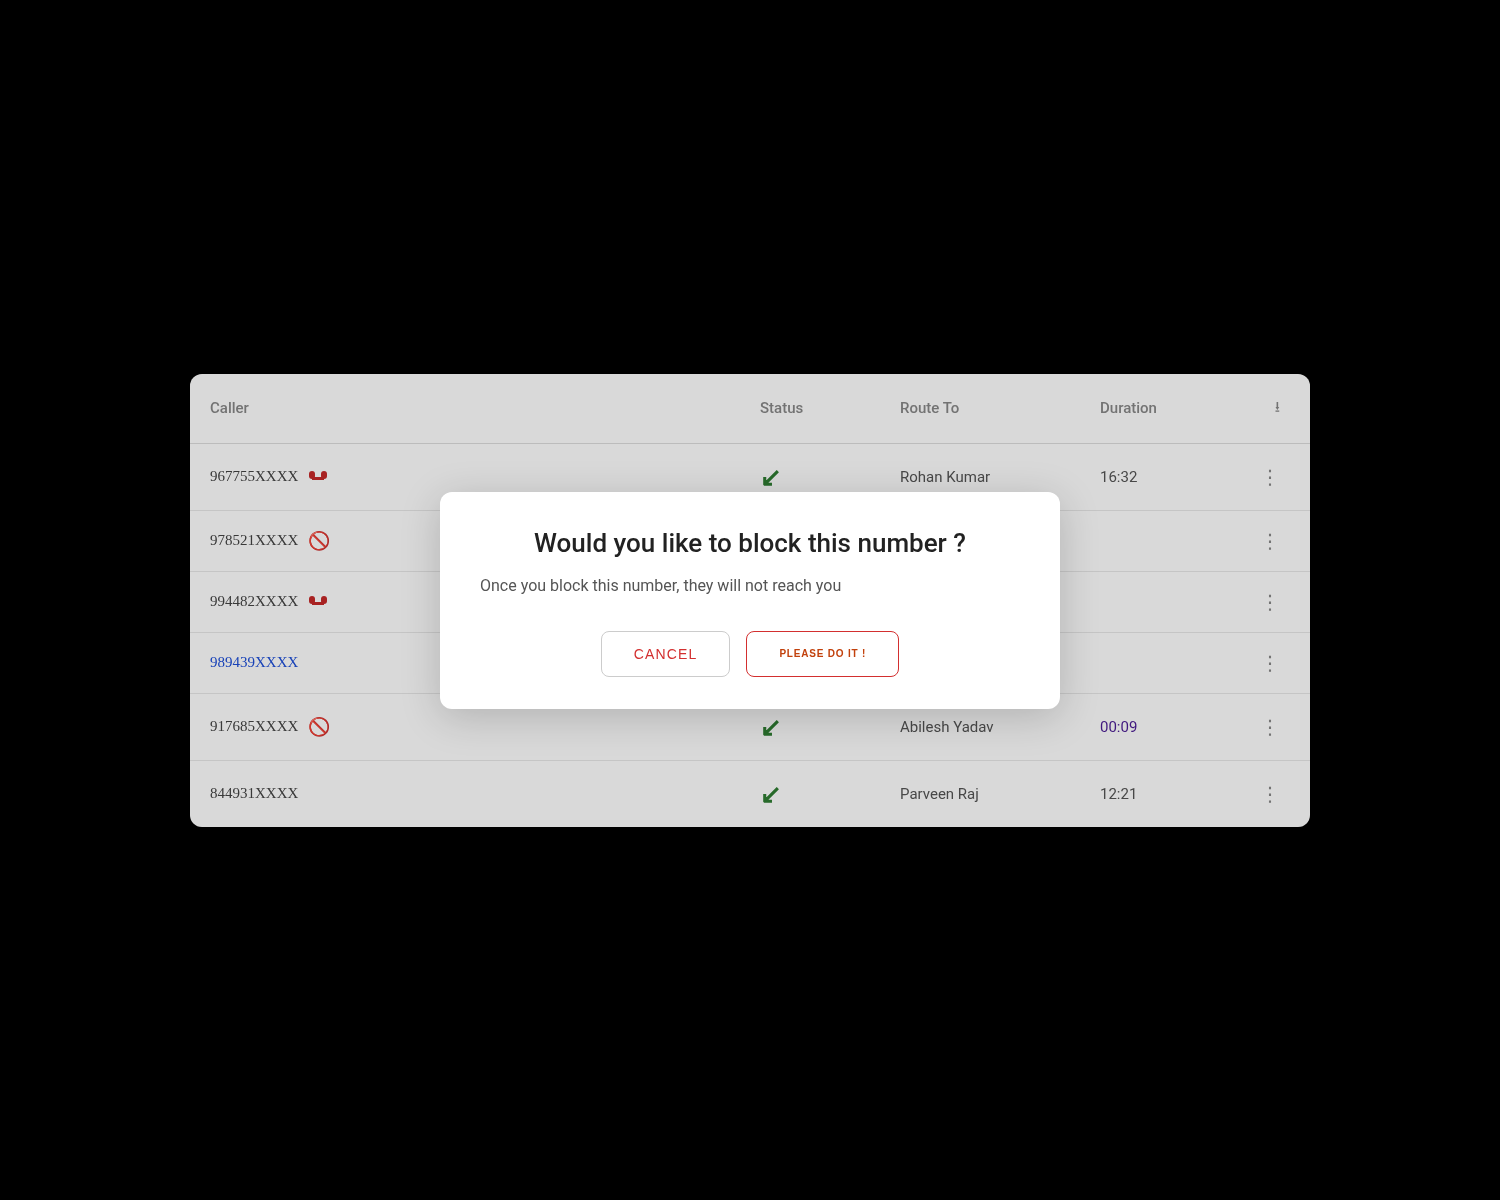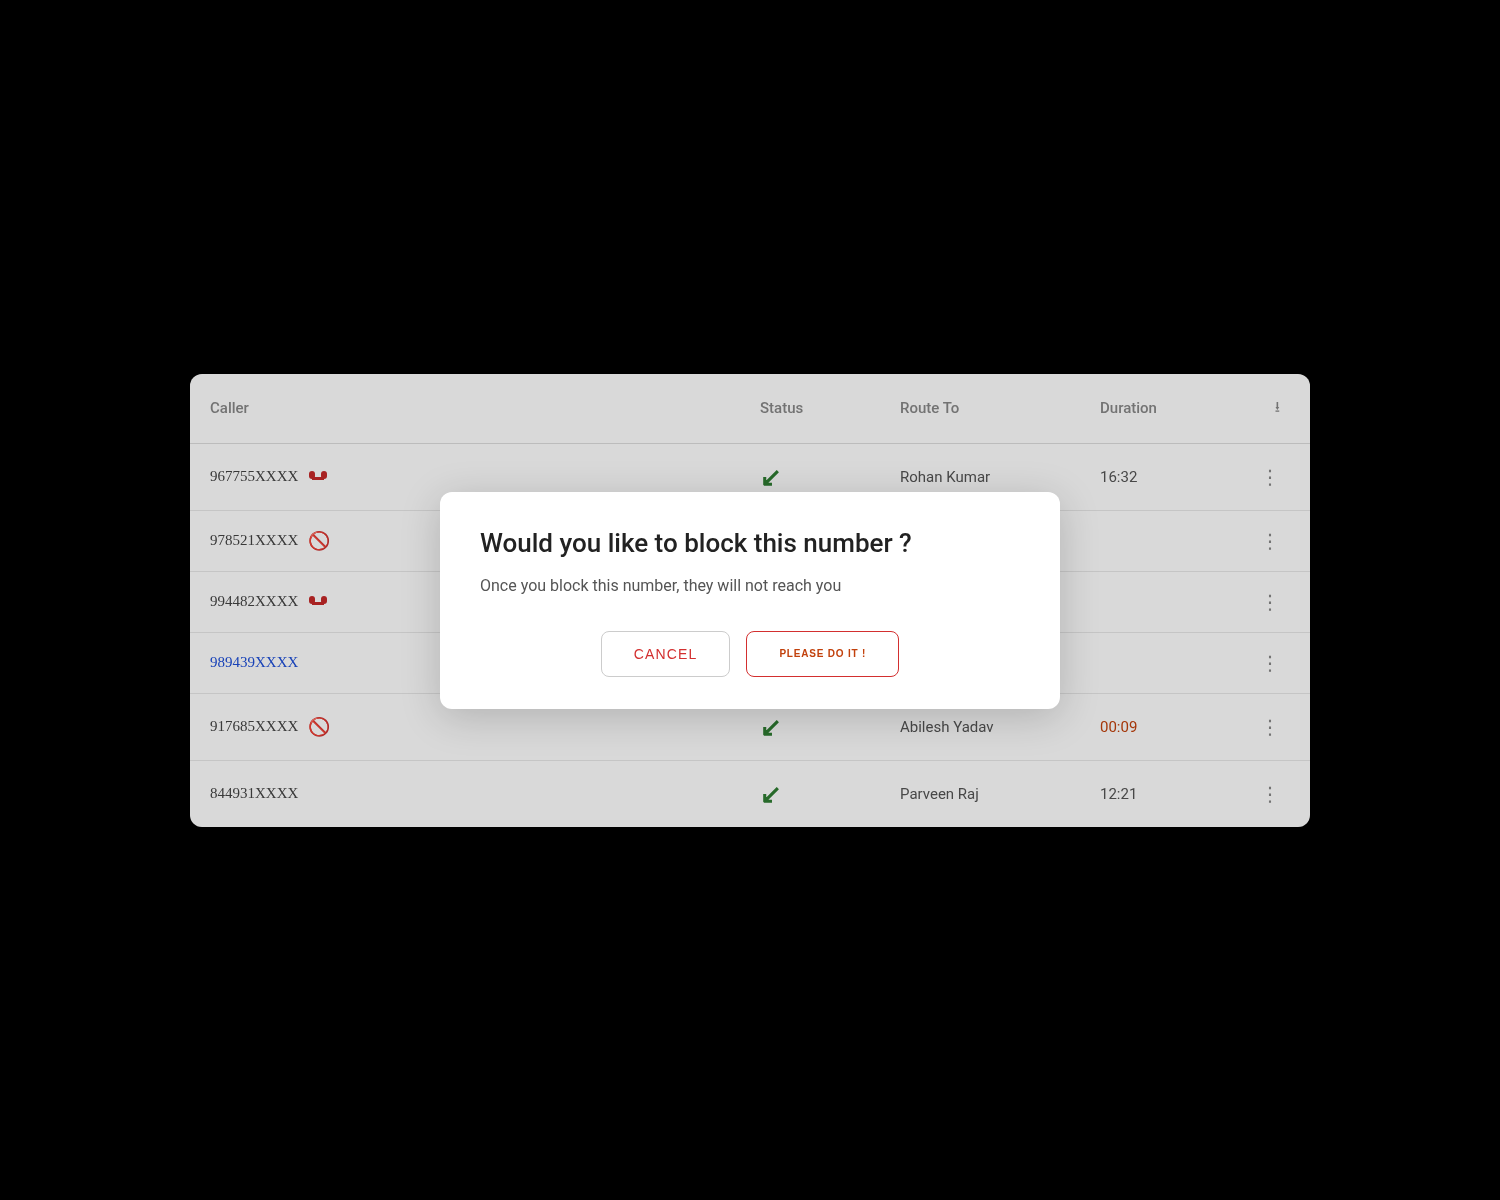--- a/index.html
+++ b/index.html
@@ -106,20 +106,21 @@
       padding: 36px 40px 32px 40px;
       width: 620px;
       box-shadow: 0 8px 40px rgba(0,0,0,0.18);
     }
 
     .dialog-title {
       font-size: 26px;
       font-weight: 500;
       color: #222;
       margin-bottom: 18px;
+      text-align: center;
     }
 
     .dialog-body {
       font-size: 16px;
       color: #555;
       margin-bottom: 36px;
     }
 
     .dialog-actions {
       display: flex;
@@ -239,21 +240,21 @@
         </tr>
         <tr>
           <td>
             <div class="caller-cell">
       <span style="color:#444;font-size:15px;">917685XXXX</span>
       <span style="color:#c62828; font-size:18px;">🚫</span>
     </div>
           </td>
           <td><span style="color:#2e7d32;font-size:26px;font-weight:bold;">↙</span></td>
           <td style="color: rgb(85, 85, 85);">Abilesh Yadav</td>
-          <td style="color: #c2410c;">00:09</td>
+          <td style="color: #4c1d95;">00:09</td>
           <td class="col-actions">
             <div class="menu-dots">⋮</div>
           </td>
         </tr>
         <tr>
           <td>
             <div class="caller-cell">
       <span style="color:#444;font-size:15px;">844931XXXX</span>
 
     </div>

